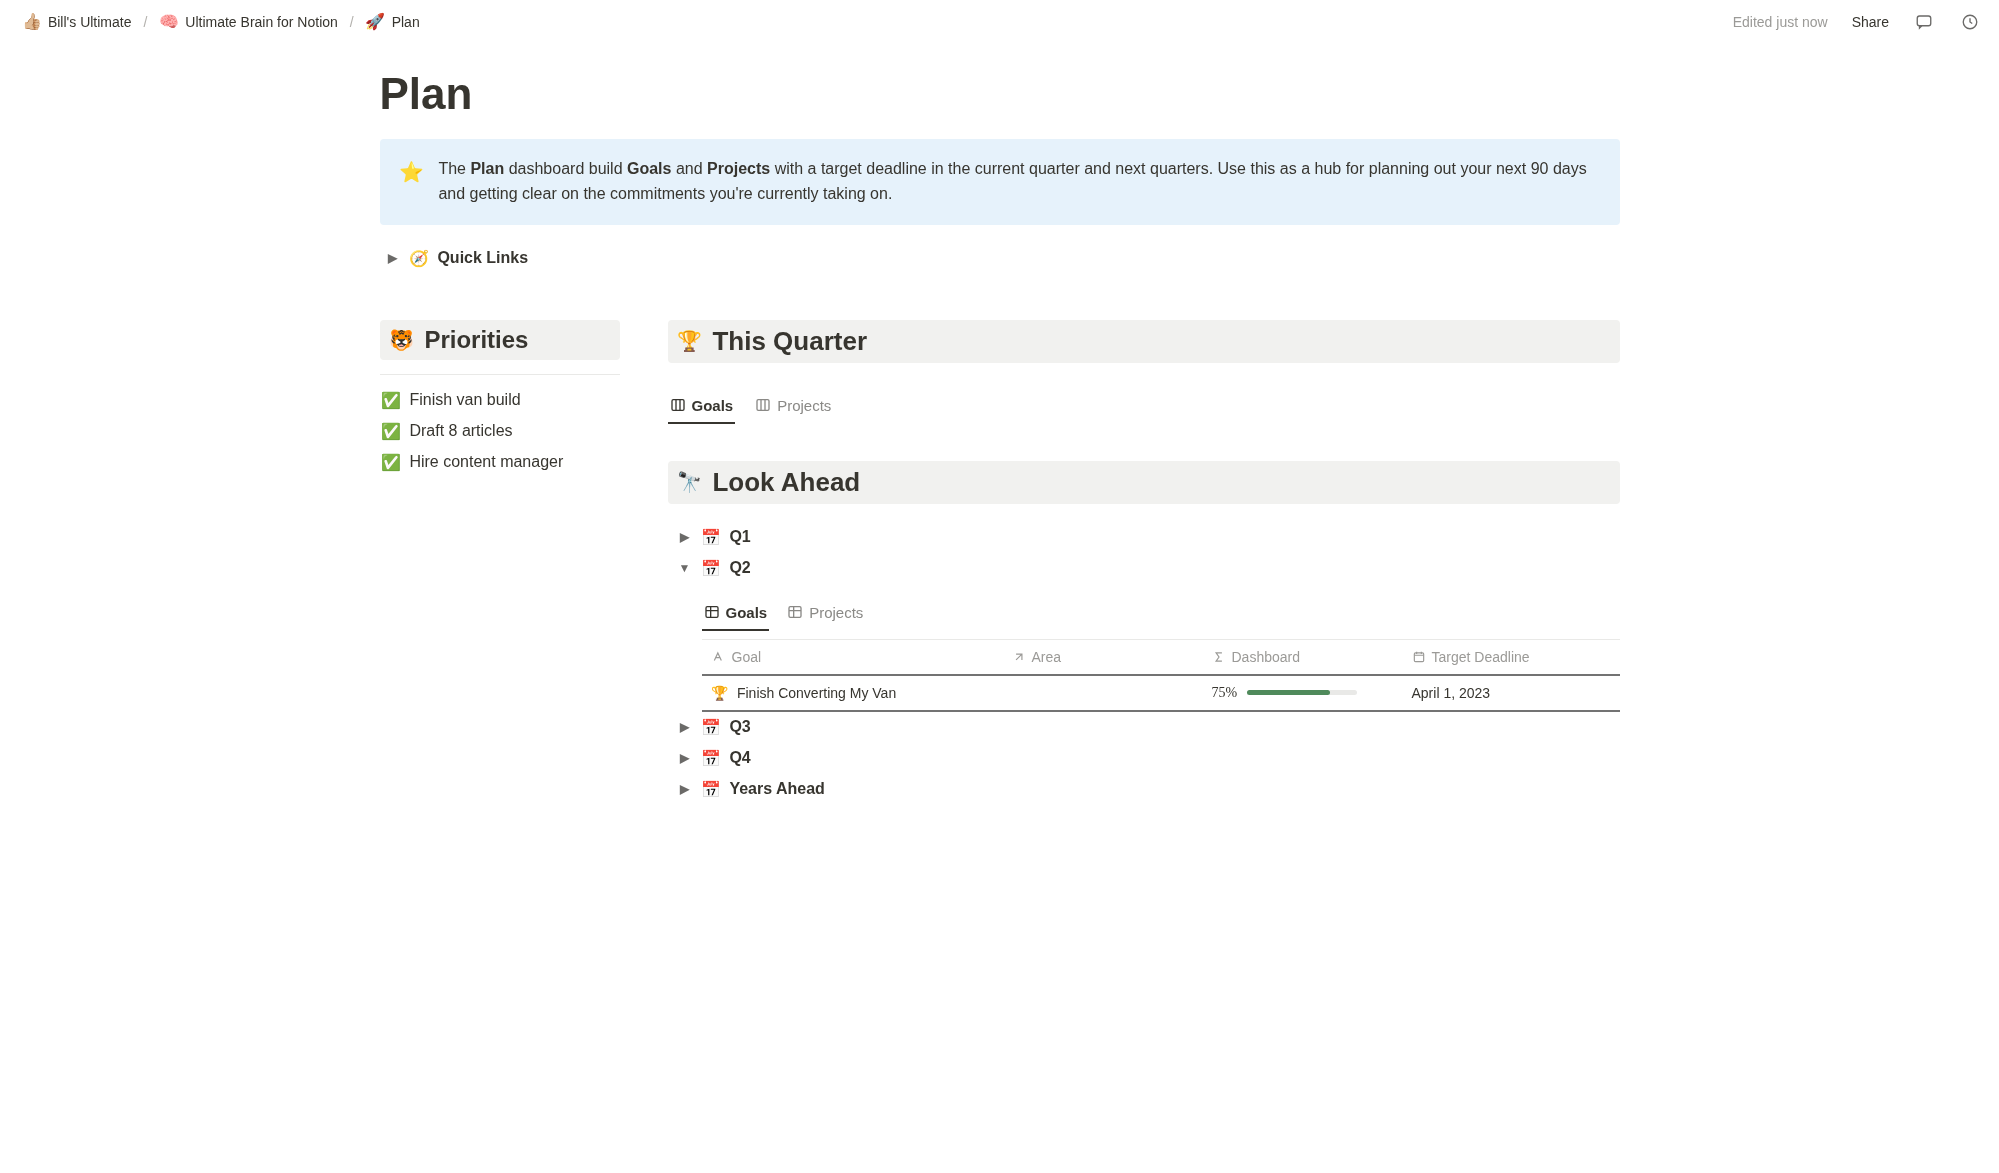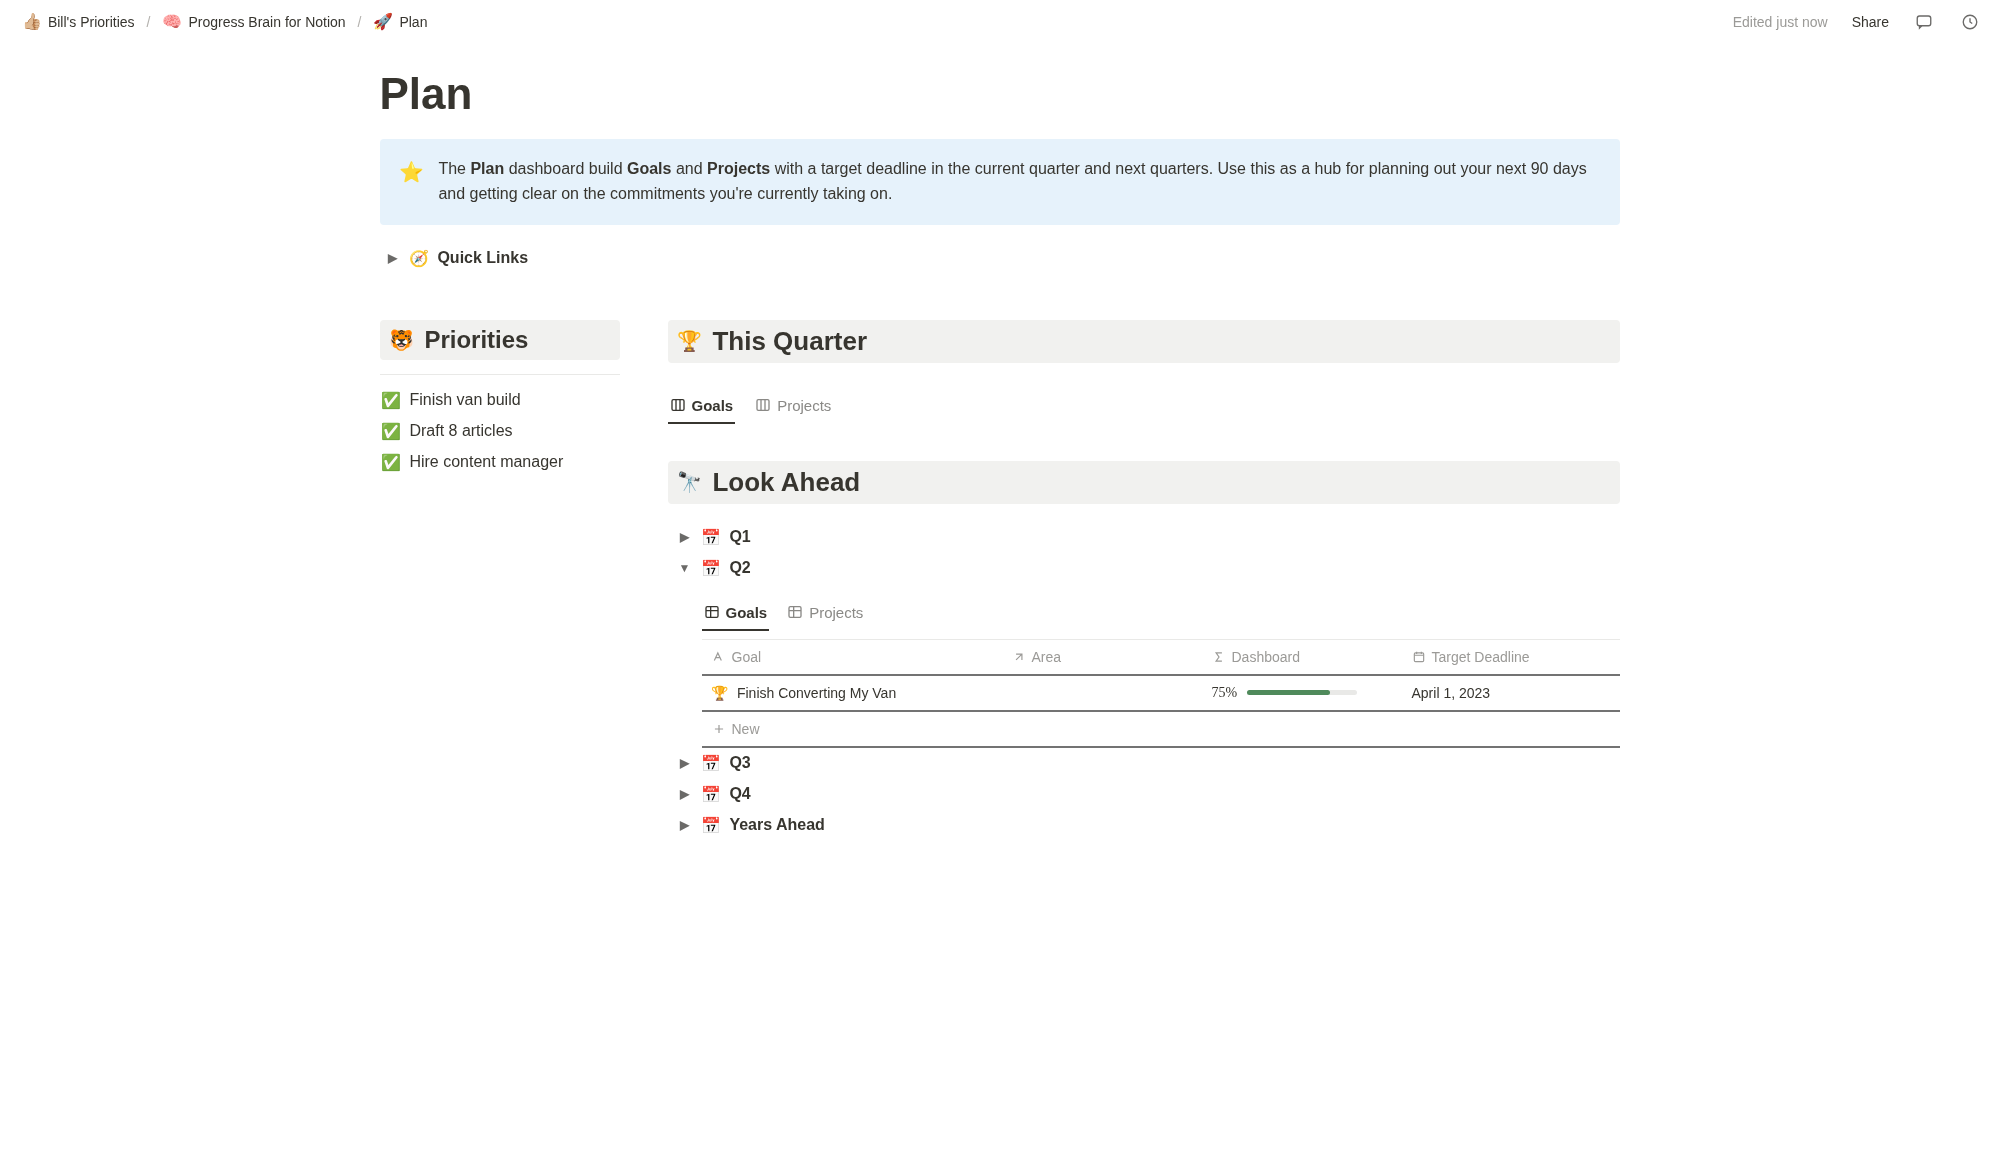--- a/index.html
+++ b/index.html
@@ -173,26 +173,26 @@
   .emoji-sm { font-size: 16px; }
   .mt-lg { margin-top: 36px; }
 </style>
 </head>
 <body>
 
 <div class="topbar">
   <div class="breadcrumbs">
     <span class="crumb">
       <span class="emoji-sm">👍🏼</span>
-      <span>Bill's Priorities</span>
+      <span>Bill's Ultimate</span>
     </span>
     <span class="sep">/</span>
     <span class="crumb">
       <span class="emoji-sm">🧠</span>
-      <span>Progress Brain for Notion</span>
+      <span>Ultimate Brain for Notion</span>
     </span>
     <span class="sep">/</span>
     <span class="crumb">
       <span class="emoji-sm">🚀</span>
       <span>Plan</span>
     </span>
   </div>
   <div class="topbar-right">
     <span class="muted">Edited just now</span>
     <span>Share</span>
@@ -349,33 +349,20 @@
               <div class="td"></div>
               <div class="td progress-cell">
                 <span>75%</span>
                 <span class="progress-bar">
                   <span class="progress-fill" style="width:75%"></span>
                 </span>
               </div>
               <div class="td">April 1, 2023</div>
             </div>
 
-            <div class="tnew">
-              <span style="display:flex;align-items:center;">
-                <span class="plus">
-                  <svg viewBox="0 0 24 24" width="14" height="14" fill="none" stroke="currentColor" stroke-width="2">
-                      <path d="M12 5v14M5 12h14"></path>
-                    </svg>
-                </span>
-                <span>New</span>
-              </span>
-              <span></span>
-                <span></span>
-                <span></span>
-            </div>
           </div>
 
         </div>
 
         <div class="quarter-row">
           <span class="caret">▶</span>
           <span class="emoji-sm">📅</span>
           <span>Q3</span>
         </div>
 

